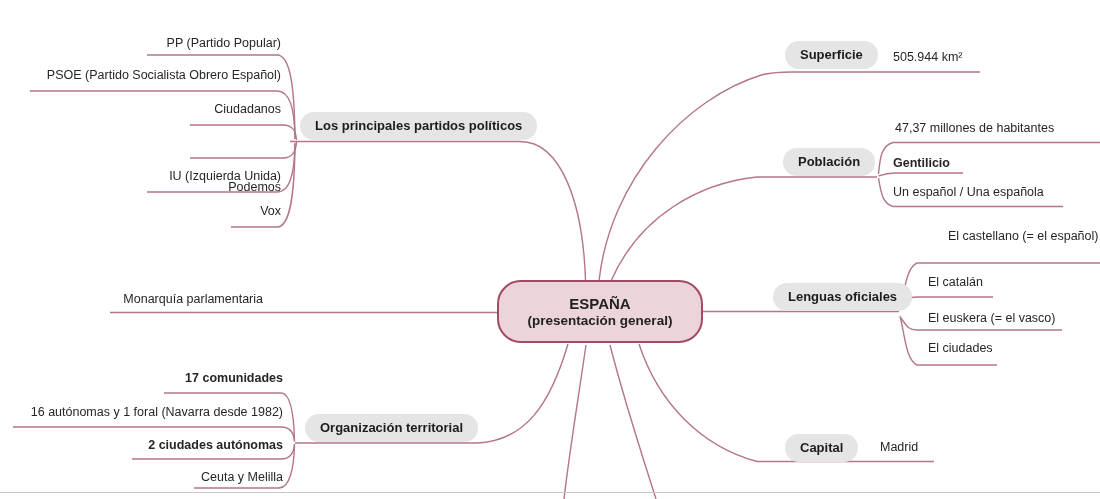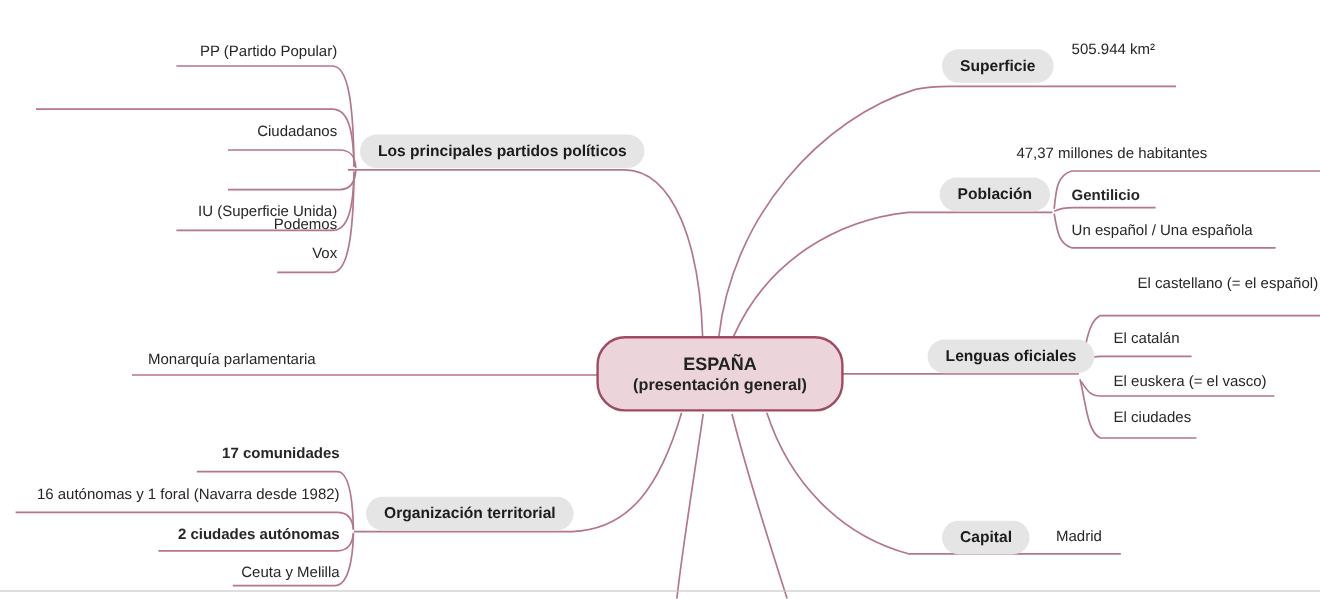--- a/index.html
+++ b/index.html
@@ -79,35 +79,36 @@
   </div>
 
   <div class="pill" style="left:300px;top:112px;">Los principales partidos políticos</div>
   <div class="pill" style="left:305px;top:414px;">Organización territorial</div>
   <div class="pill" style="left:785px;top:41px;">Superficie</div>
   <div class="pill" style="left:783px;top:148px;">Población</div>
   <div class="pill" style="left:773px;top:283px;">Lenguas oficiales</div>
   <div class="pill" style="left:785px;top:434px;">Capital</div>
 
   <div class="leaf r" style="right:819px;top:35px;">PP (Partido Popular)</div>
+  <div class="leaf r" style="right:819px;top:67px;">PSOE (Partido Socialista Obrero Español)</div>
   <div class="leaf r" style="right:819px;top:101px;">Ciudadanos</div>
   <div class="leaf r" style="right:819px;top:135px;margin-top:44px;">Podemos</div>
-  <div class="leaf r" style="right:819px;top:168px;">IU (Superficie Unida)</div>
+  <div class="leaf r" style="right:819px;top:168px;">IU (Izquierda Unida)</div>
   <div class="leaf r" style="right:819px;top:203px;">Vox</div>
 
   <div class="leaf r" style="right:837px;top:291px;">Monarquía parlamentaria</div>
 
   <div class="leaf r bold" style="right:817px;top:370px;">17 comunidades</div>
   <div class="leaf r" style="right:817px;top:404px;">16 autónomas y 1 foral (Navarra desde 1982)</div>
   <div class="leaf r bold" style="right:817px;top:437px;">2 ciudades autónomas</div>
   <div class="leaf r" style="right:817px;top:469px;">Ceuta y Melilla</div>
 
-  <div class="leaf" style="left:893px;top:33px;">505.944 km²</div>
+  <div class="leaf" style="left:893px;top:49px;">505.944 km²</div>
 
-  <div class="leaf" style="left:847px;top:120px;">47,37 millones de habitantes</div>
+  <div class="leaf" style="left:895px;top:120px;">47,37 millones de habitantes</div>
   <div class="leaf bold" style="left:893px;top:155px;">Gentilicio</div>
   <div class="leaf" style="left:893px;top:184px;">Un español / Una española</div>
 
   <div class="leaf" style="left:928px;top:228px;margin-left:20px;">El castellano (= el español)</div>
   <div class="leaf" style="left:928px;top:274px;">El catalán</div>
   <div class="leaf" style="left:928px;top:310px;">El euskera (= el vasco)</div>
   <div class="leaf" style="left:928px;top:340px;">El ciudades</div>
 
   <div class="leaf" style="left:880px;top:439px;">Madrid</div>
 

